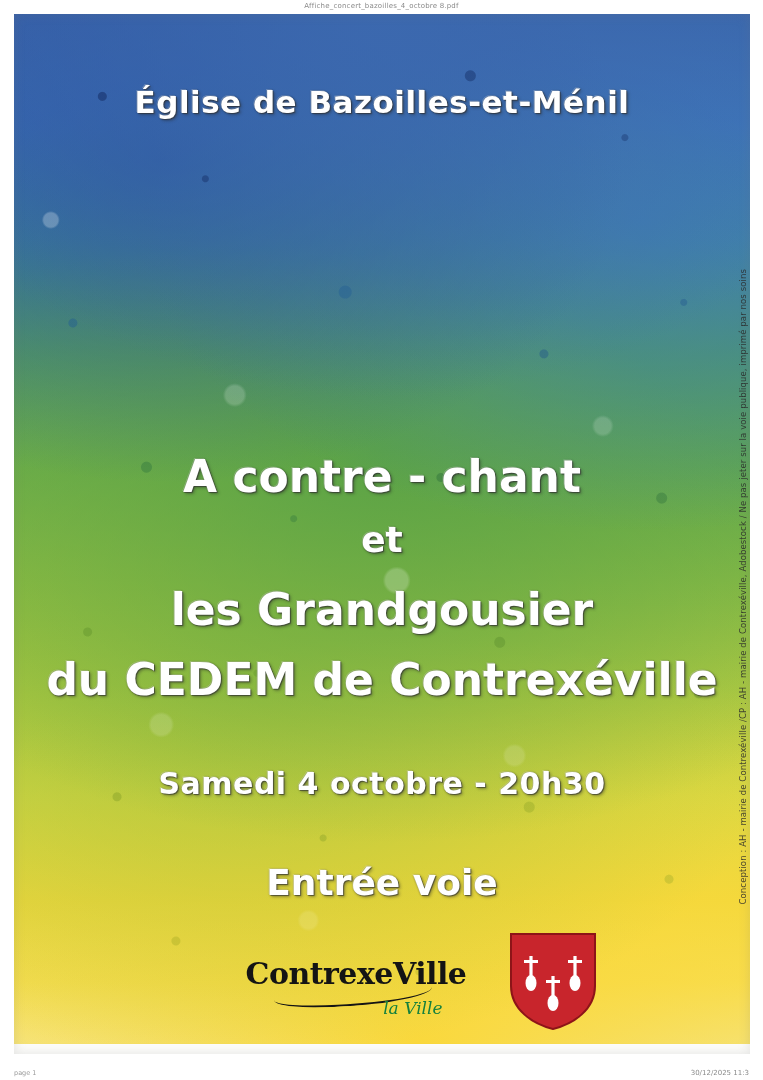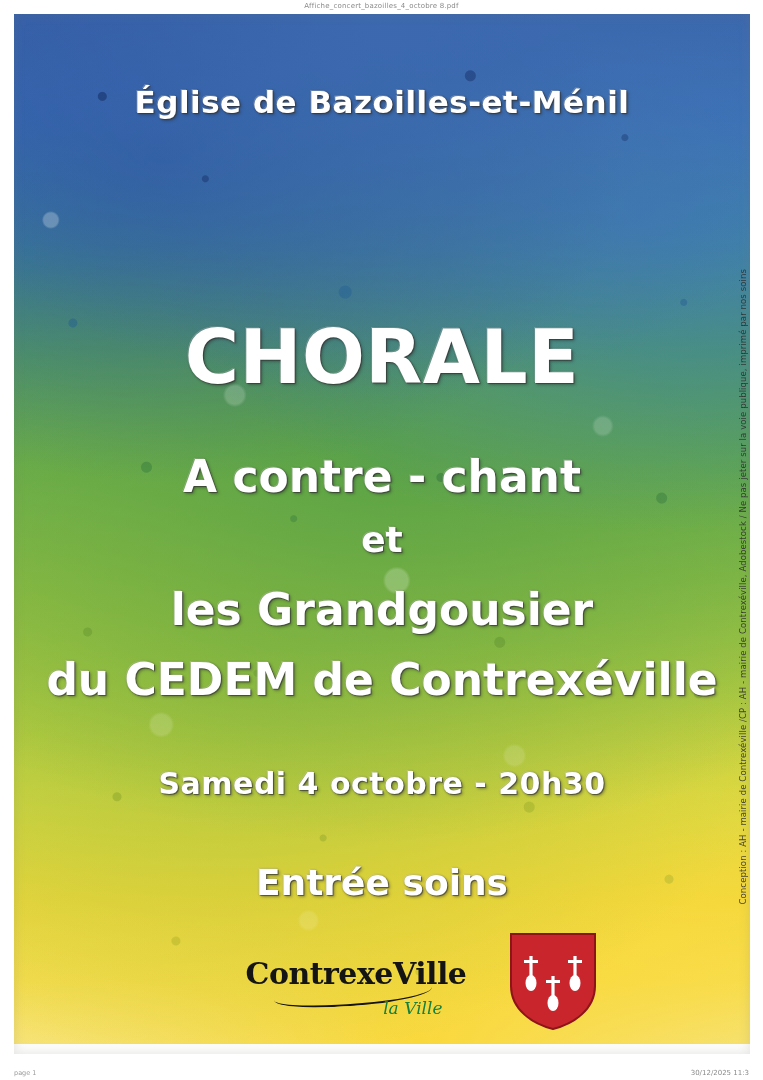--- a/index.html
+++ b/index.html
@@ -262,27 +262,26 @@
 <div id="viewer">
 
   <div id="file-label">Affiche_concert_bazoilles_4_octobre 8.pdf</div>
 
   <div id="sheet">
 
     <div id="poster"></div>
 
     <div id="poster-text">
       <div class="ln venue">Église de Bazoilles-et-Ménil</div>
-      <div class="ln title-2">CHORALE</div>
       <div class="ln perf-1">A contre - chant</div>
       <div class="ln perf-and">et</div>
       <div class="ln perf-2">les Grandgousier</div>
       <div class="ln perf-3">du CEDEM de Contrexéville</div>
       <div class="ln datetime">Samedi 4 octobre - 20h30</div>
-      <div class="ln entry">Entrée soins</div>
+      <div class="ln entry">Entrée voie</div>
     </div>
 
     <div id="credits">Conception : AH - mairie de Contrexéville /CP : AH - mairie de Contrexéville, Adobestock / Ne pas jeter sur la voie publique, imprimé par nos soins</div>
 
     <div id="footer-logos">
 
       <div id="city-logo">
         <div class="word">ContrexeVille</div>
         <div class="swoosh"></div>
         <div class="sub">la Ville</div>

